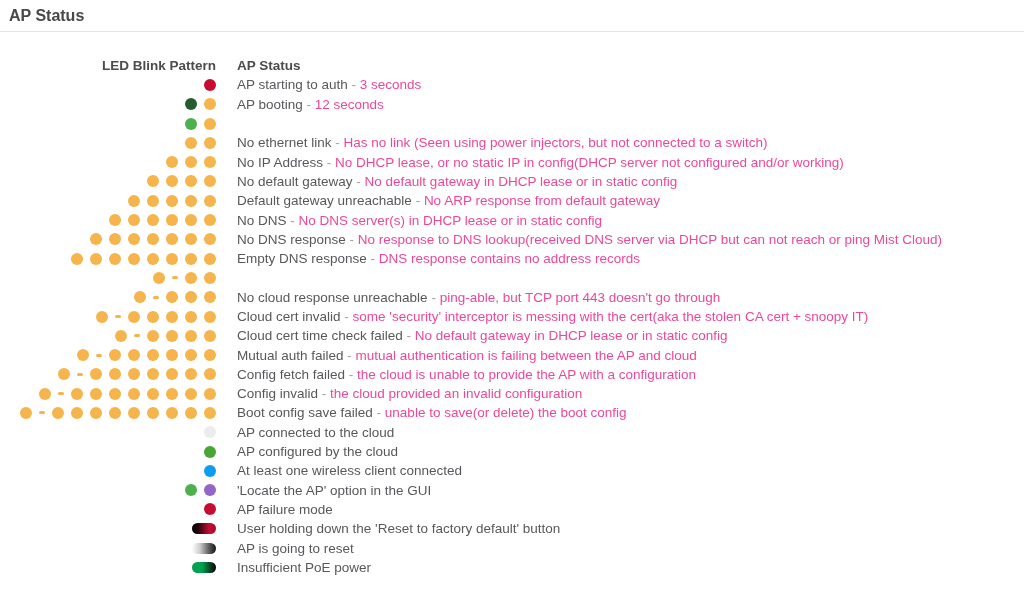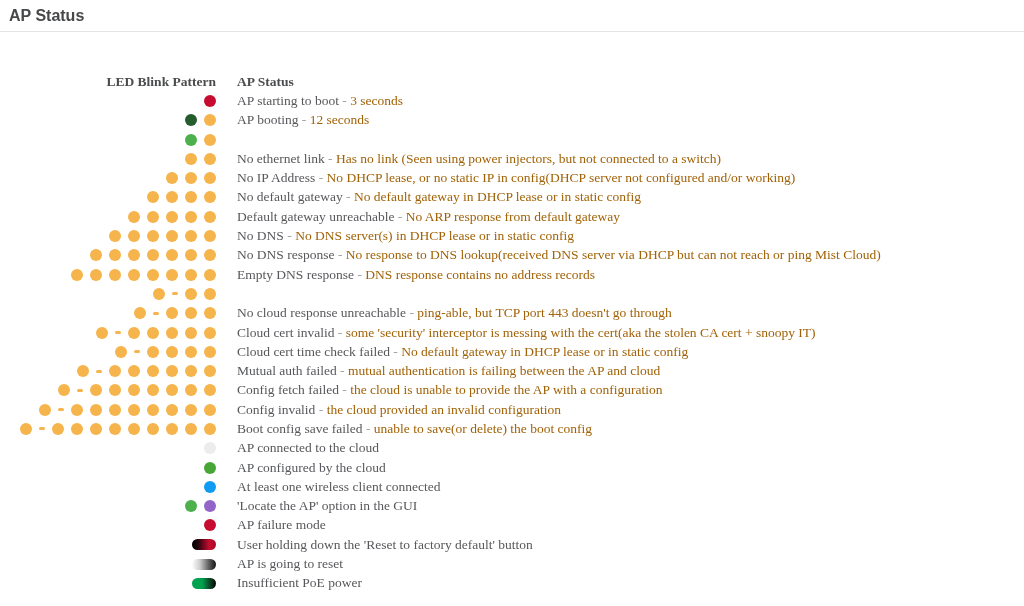--- a/index.html
+++ b/index.html
@@ -13,21 +13,21 @@
   }
   .page-header { padding: 6px 0 6px 9px; }
   .page-title {
     margin: 0;
     font-size: 16px;
     font-weight: bold;
     color: #47484a;
     line-height: 19px;
   }
   .divider { border-top: 1px solid #e4e4e4; width: 100%; }
-  .led-table { margin-top: 40px; font-family: Liberation Serif, serif; }
+  .led-table { margin-top: 24px; }
   .thead, .row {
     display: flex;
     align-items: center;
     height: 19.3px;
   }
   .col-pattern {
     width: 216px;
     flex: 0 0 216px;
     display: flex;
     justify-content: flex-end;
@@ -41,21 +41,21 @@
   }
   .th { font-weight: bold; color: #4b4c4e; font-size: 13.5px; }
   .thead .col-pattern { display: block; text-align: right; }
   .dot  { width: 12px; height: 12px; border-radius: 50%; flex: 0 0 auto; }
   .dash { width: 6px;  height: 3px;  border-radius: 2px;  flex: 0 0 auto; }
   .pill { width: 24px; height: 11px; border-radius: 6px;  flex: 0 0 auto; }
   .pill-black-red   { background: linear-gradient(90deg, #000000 0%, #1a0309 22%, #c60c30 72%, #a50b29 100%); }
   .pill-white-black { background: linear-gradient(90deg, #fdfdfd 0%, #cfcfcf 32%, #5a5a5a 72%, #141414 100%); }
   .pill-green-black { background: linear-gradient(90deg, #00a14f 0%, #00a14f 42%, #0c4423 75%, #030303 100%); }
   .status-name { color: #57585b; }
-  .status-desc { color: #a16207; }
+  .status-desc { color: #ec4899; }
   .status-sep  { color: #9fa0a3; }
 </style>
 </head>
 <body>
 
 <div class="page">
   <div class="page-header">
     <h1 class="page-title">AP Status</h1>
   </div>
   <div class="divider"></div>
@@ -63,21 +63,21 @@
   <div class="led-table">
     <div class="thead">
       <div class="col-pattern th">LED Blink Pattern</div>
       <div class="col-status th">AP Status</div>
     </div>
     <div id="rows">
         <div class="row">
           <div class="col-pattern">
             <span class="dot" style="background: rgb(198, 12, 48);"></span>
           </div>
-          <div class="col-status"><span class="status-name">AP starting to boot</span><span class="status-sep"> - </span><span class="status-desc">3 seconds</span></div>
+          <div class="col-status"><span class="status-name">AP starting to auth</span><span class="status-sep"> - </span><span class="status-desc">3 seconds</span></div>
         </div>
         <div class="row">
           <div class="col-pattern">
             <span class="dot" style="background: rgb(37, 92, 46);"></span>
             <span class="dot" style="background: rgb(246, 180, 76);"></span>
           </div>
           <div class="col-status"><span class="status-name">AP booting</span><span class="status-sep"> - </span><span class="status-desc">12 seconds</span></div>
         </div>
         <div class="row">
           <div class="col-pattern">

